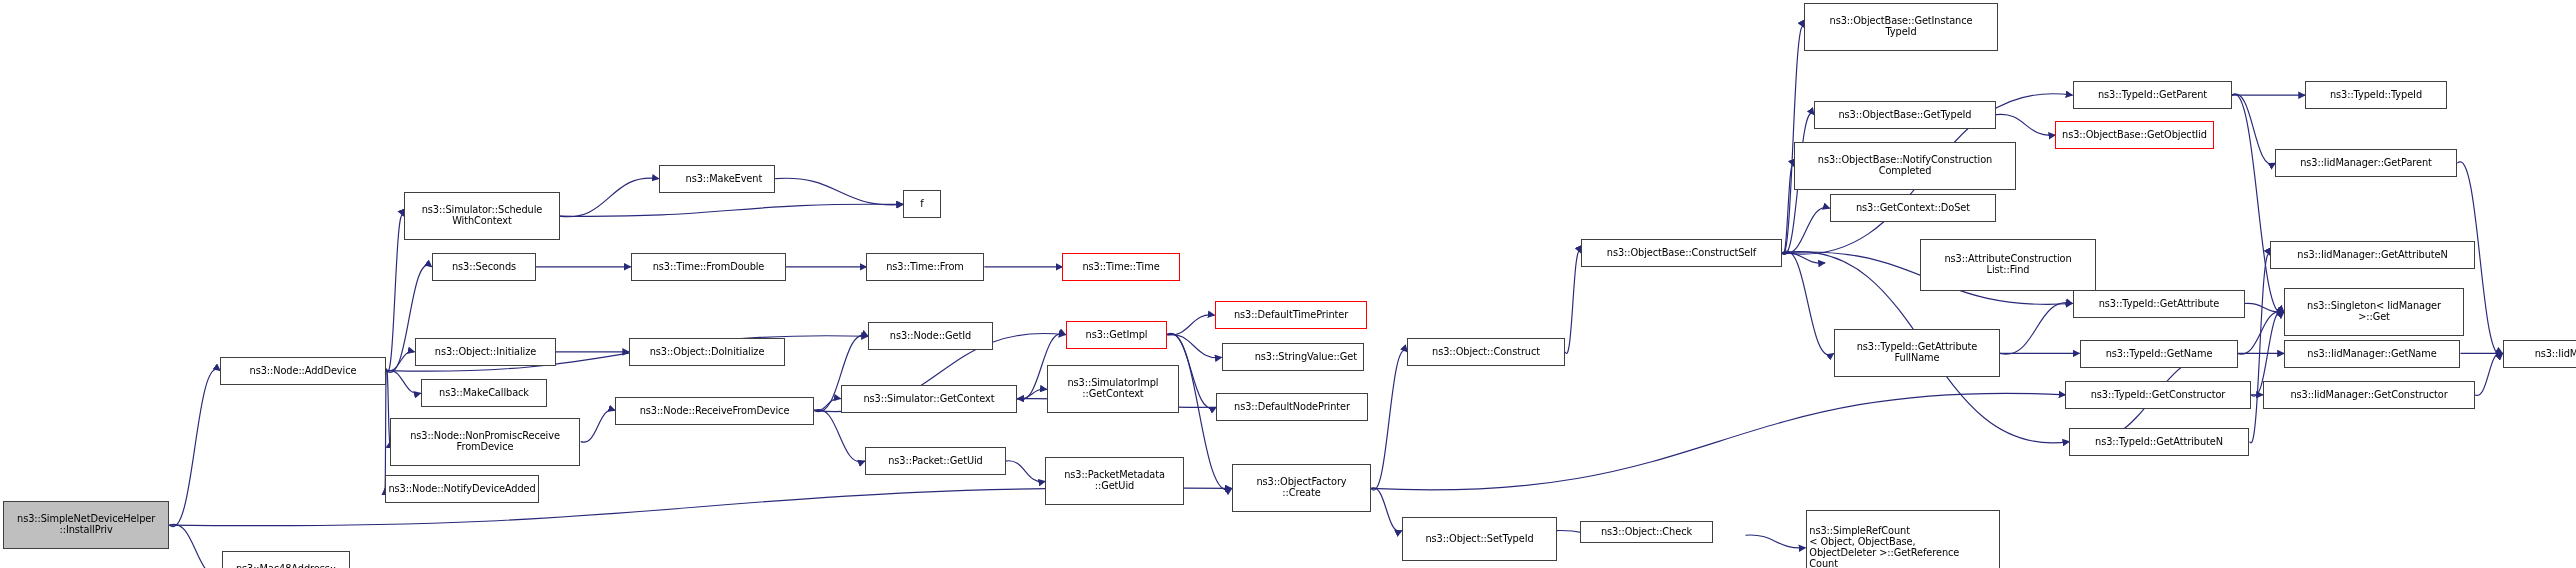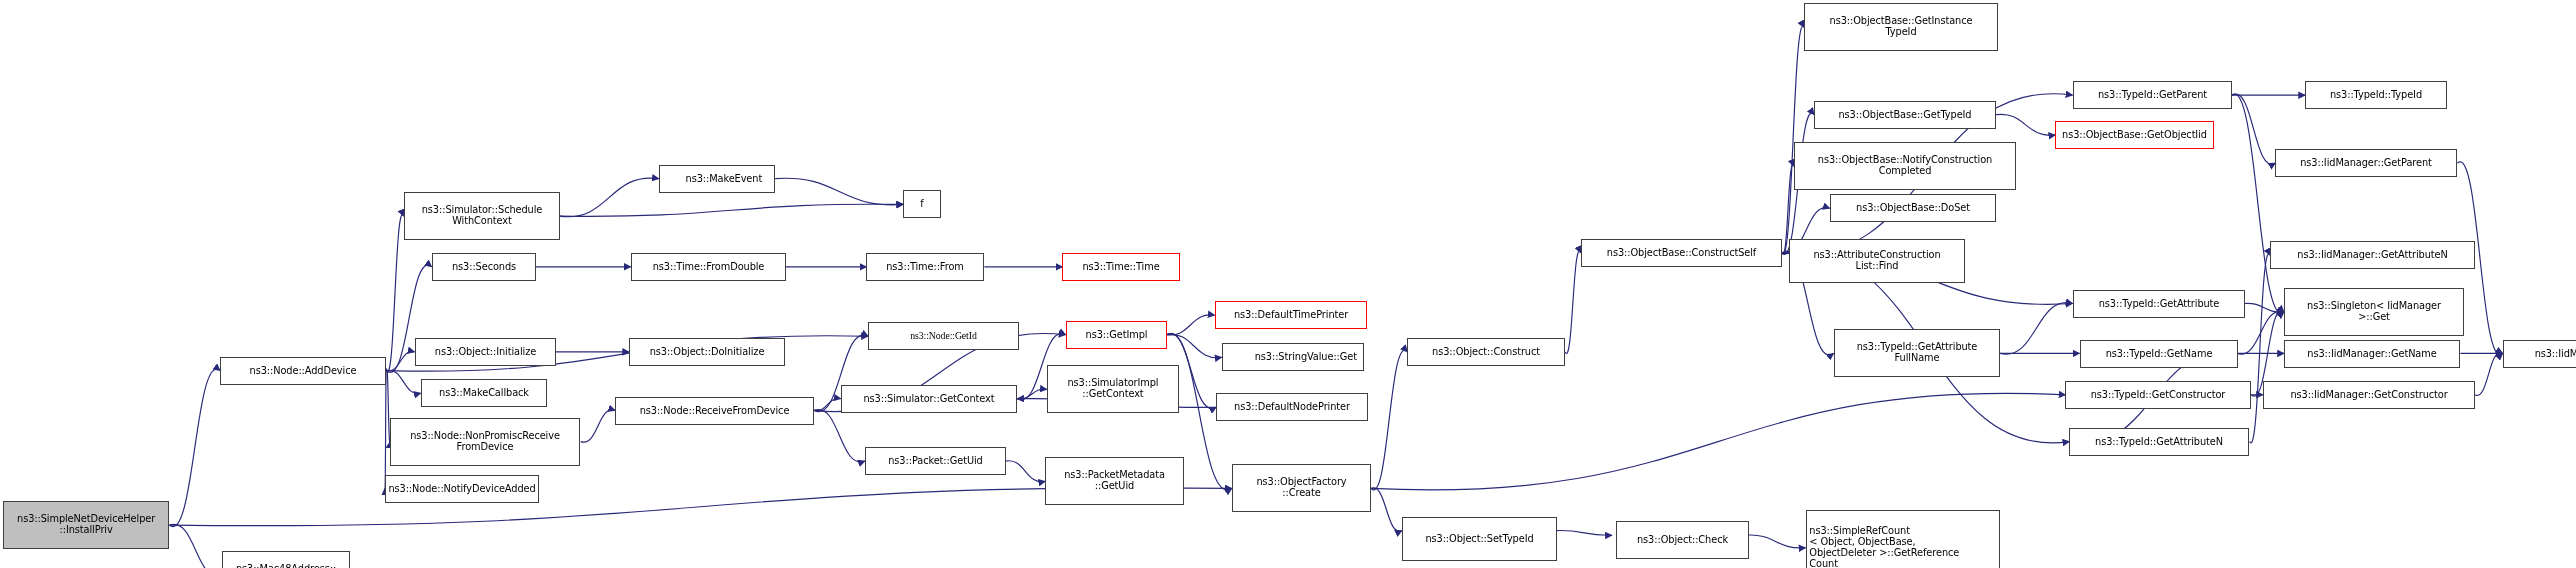--- a/index.html
+++ b/index.html
@@ -140,49 +140,49 @@
       <div class="node" style="left: 421px; top: 379px; width: 126px; height: 28px;">ns3::MakeCallback</div>
       <div class="node" style="left: 390px; top: 418px; width: 190px; height: 48px;">ns3::Node::NonPromiscReceive
 FromDevice</div>
       <div class="node" style="left: 385px; top: 475px; width: 154px; height: 28px;">ns3::Node::NotifyDeviceAdded</div>
       <div class="node" style="left: 659px; top: 165px; width: 116px; height: 28px; padding-left: 16px;">ns3::MakeEvent</div>
       <div class="node" style="left: 631px; top: 253px; width: 155px; height: 28px;">ns3::Time::FromDouble</div>
       <div class="node" style="left: 629px; top: 338px; width: 156px; height: 28px;">ns3::Object::DoInitialize</div>
       <div class="node" style="left: 615px; top: 397px; width: 199px; height: 28px;">ns3::Node::ReceiveFromDevice</div>
       <div class="node" style="left: 903px; top: 190px; width: 38px; height: 28px;">f</div>
       <div class="node" style="left: 866px; top: 253px; width: 118px; height: 28px;">ns3::Time::From</div>
-      <div class="node" style="left: 868px; top: 322px; width: 151px; height: 28px; font-family: Liberation Serif, serif;">ns3::Node::GetId</div>
+      <div class="node" style="left: 868px; top: 322px; width: 125px; height: 28px;">ns3::Node::GetId</div>
       <div class="node" style="left: 841px; top: 385px; width: 176px; height: 28px;">ns3::Simulator::GetContext</div>
       <div class="node" style="left: 865px; top: 447px; width: 141px; height: 28px;">ns3::Packet::GetUid</div>
       <div class="node red" style="left: 1062px; top: 253px; width: 118px; height: 28px;">ns3::Time::Time</div>
       <div class="node red" style="left: 1066px; top: 321px; width: 101px; height: 28px;">ns3::GetImpl</div>
       <div class="node" style="left: 1047px; top: 365px; width: 132px; height: 48px;">ns3::SimulatorImpl
 ::GetContext</div>
       <div class="node" style="left: 1045px; top: 457px; width: 139px; height: 48px;">ns3::PacketMetadata
 ::GetUid</div>
       <div class="node red" style="left: 1215px; top: 301px; width: 152px; height: 28px;">ns3::DefaultTimePrinter</div>
       <div class="node" style="left: 1222px; top: 343px; width: 142px; height: 28px; padding-left: 28px;">ns3::StringValue::Get</div>
       <div class="node" style="left: 1216px; top: 393px; width: 152px; height: 28px;">ns3::DefaultNodePrinter</div>
       <div class="node" style="left: 1232px; top: 464px; width: 139px; height: 48px;">ns3::ObjectFactory
 ::Create</div>
       <div class="node" style="left: 1407px; top: 338px; width: 158px; height: 28px;">ns3::Object::Construct</div>
       <div class="node" style="left: 1402px; top: 517px; width: 155px; height: 44px;">ns3::Object::SetTypeId</div>
-      <div class="node" style="left: 1616px; top: 521px; width: 133px; height: 38px;">ns3::Object::Check</div>
+      <div class="node" style="left: 1580px; top: 521px; width: 133px; height: 22px;">ns3::Object::Check</div>
       <div class="node" style="left: 1581px; top: 239px; width: 201px; height: 28px;">ns3::ObjectBase::ConstructSelf</div>
       <div class="node left-align" style="left: 1806px; top: 510px; width: 194px; height: 76px;">ns3::SimpleRefCount
 &lt; Object, ObjectBase,
  ObjectDeleter &gt;::GetReference
 Count</div>
       <div class="node" style="left: 1804px; top: 3.1px; width: 194px; height: 48px;">ns3::ObjectBase::GetInstance
 TypeId</div>
       <div class="node" style="left: 1814px; top: 101px; width: 182px; height: 28px;">ns3::ObjectBase::GetTypeId</div>
       <div class="node" style="left: 1794px; top: 142px; width: 222px; height: 48px;">ns3::ObjectBase::NotifyConstruction
 Completed</div>
-      <div class="node" style="left: 1830px; top: 194px; width: 166px; height: 28px;">ns3::ObjectBase::DoSet</div>
-      <div class="node" style="left: 1789px; top: 239px; width: 176px; height: 44px;">ns3::AttributeConstruction
+      <div class="node" style="left: 1830px; top: 194px; width: 166px; height: 28px;">ns3::GetContext::DoSet</div>
+      <div class="node" style="left: 1920px; top: 239px; width: 176px; height: 52px;">ns3::AttributeConstruction
 List::Find</div>
       <div class="node" style="left: 1834px; top: 329px; width: 166px; height: 48px;">ns3::TypeId::GetAttribute
 FullName</div>
       <div class="node" style="left: 2065px; top: 381px; width: 186px; height: 28px;">ns3::TypeId::GetConstructor</div>
       <div class="node" style="left: 2069px; top: 428px; width: 180px; height: 28px;">ns3::TypeId::GetAttributeN</div>
       <div class="node" style="left: 2073px; top: 81px; width: 159px; height: 28px;">ns3::TypeId::GetParent</div>
       <div class="node red" style="left: 2055px; top: 121px; width: 159px; height: 28px;">ns3::ObjectBase::GetObjectIid</div>
       <div class="node" style="left: 2073px; top: 290px; width: 172px; height: 28px;">ns3::TypeId::GetAttribute</div>
       <div class="node" style="left: 2080px; top: 340px; width: 158px; height: 28px;">ns3::TypeId::GetName</div>
       <div class="node" style="left: 2305px; top: 81px; width: 142px; height: 28px;">ns3::TypeId::TypeId</div>

